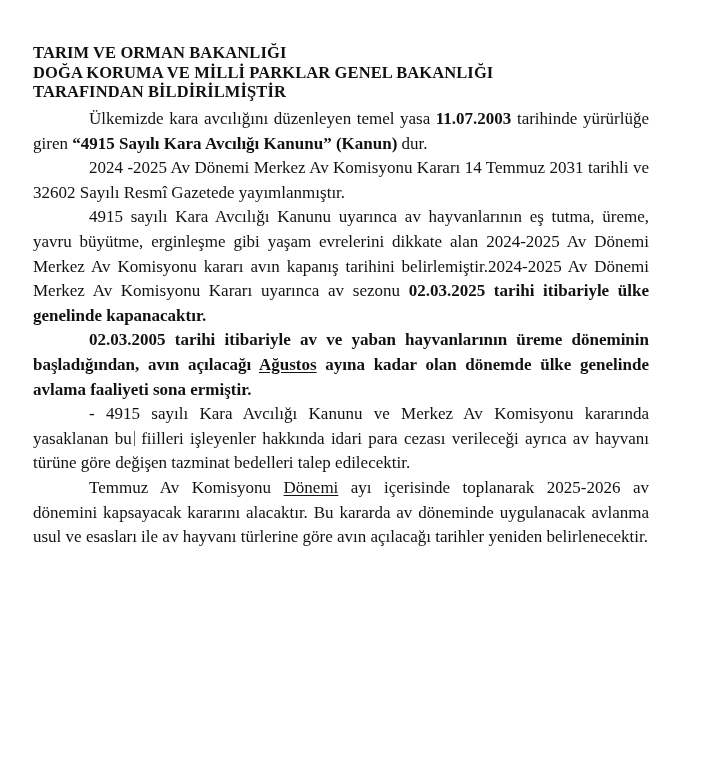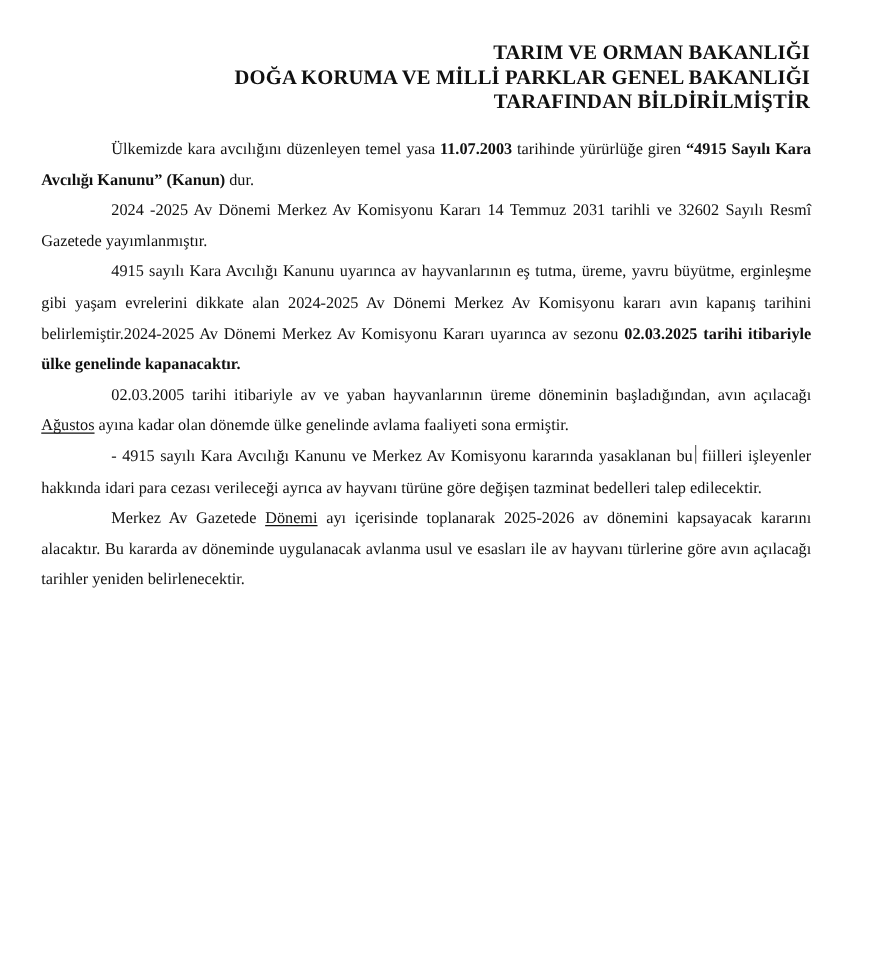--- a/index.html
+++ b/index.html
@@ -22,50 +22,50 @@
     top: 0;
     width: 709px;
     height: 781px;
     padding: 0;
     box-sizing: border-box;
     background: #ffffff;
   }
   .doc-header {
     position: absolute;
     left: 33px;
-    top: 32px;
+    top: 43px;
     width: 615px;
-    text-align: right;
+    text-align: left;
     font-weight: bold;
     font-size: 16.5px;
     line-height: 19.5px;
     letter-spacing: 0.1px;
   }
   .doc-header .hline {
     display: block;
     white-space: nowrap;
   }
   .doc-body {
     position: absolute;
     left: 33px;
     top: 107px;
     width: 616px;
   }
   p.para {
     margin: 0;
     padding: 0;
     text-align: justify;
     text-justify: inter-word;
-    font-size: 13px;
+    font-size: 17px;
     line-height: 24.6px;
     text-indent: 56px;
     hyphens: none;
   }
   p.para.bold {
-    font-weight: normal;
+    font-weight: bold;
   }
   b.bold { font-weight: bold; }
   u.uline { text-decoration: underline; text-underline-offset: 2px; }
   .caret {
     display: inline-block;
     width: 1px;
     height: 15px;
     background: #6a6a6a;
     vertical-align: -2px;
     margin-left: 2px;
@@ -91,17 +91,17 @@
 
     <p class="para">2024 -2025 Av Dönemi Merkez Av Komisyonu Kararı 14 Temmuz 2031 tarihli ve 32602 Sayılı Resmî Gazetede yayımlanmıştır.</p>
 
     <p class="para"><span>4915 sayılı Kara Avcılığı Kanunu uyarınca av hayvanlarının eş tutma, üreme, yavru büyütme, erginleşme gibi yaşam evrelerini dikkate alan 2024-2025 Av Dönemi Merkez Av Komisyonu kararı avın kapanış tarihini belirlemiştir.2024-2025 Av Dönemi Merkez Av Komisyonu Kararı uyarınca av sezonu </span><b class="bold">02.03.2025 tarihi itibariyle ülke genelinde kapanacaktır.</b></p>
 
     <p class="para bold"><span>02.03.2005 tarihi itibariyle av ve yaban hayvanlarının üreme döneminin başladığından, avın açılacağı </span><u class="uline">Ağustos</u><span> ayına kadar olan dönemde ülke genelinde avlama faaliyeti sona ermiştir.</span></p>
 
 
     <p class="para"><span>- 4915 sayılı Kara Avcılığı Kanunu ve Merkez Av Komisyonu kararında yasaklanan bu</span><span class="caret"></span><span> fiilleri işleyenler hakkında idari para cezası verileceği ayrıca av hayvanı türüne göre değişen tazminat bedelleri talep edilecektir.</span></p>
 
-    <p class="para"><span>Merkez Av Gazetede </span><u class="uline">Dönemi</u><span> ayı içerisinde toplanarak 2025-2026 av dönemini kapsayacak kararını alacaktır. Bu kararda av döneminde uygulanacak avlanma usul ve esasları ile av hayvanı türlerine göre avın açılacağı tarihler yeniden belirlenecektir.</span></p>
+    <p class="para"><span>Temmuz Av Komisyonu </span><u class="uline">Dönemi</u><span> ayı içerisinde toplanarak 2025-2026 av dönemini kapsayacak kararını alacaktır. Bu kararda av döneminde uygulanacak avlanma usul ve esasları ile av hayvanı türlerine göre avın açılacağı tarihler yeniden belirlenecektir.</span></p>
 
   </div>
 
 </div>
 
 </body></html>

